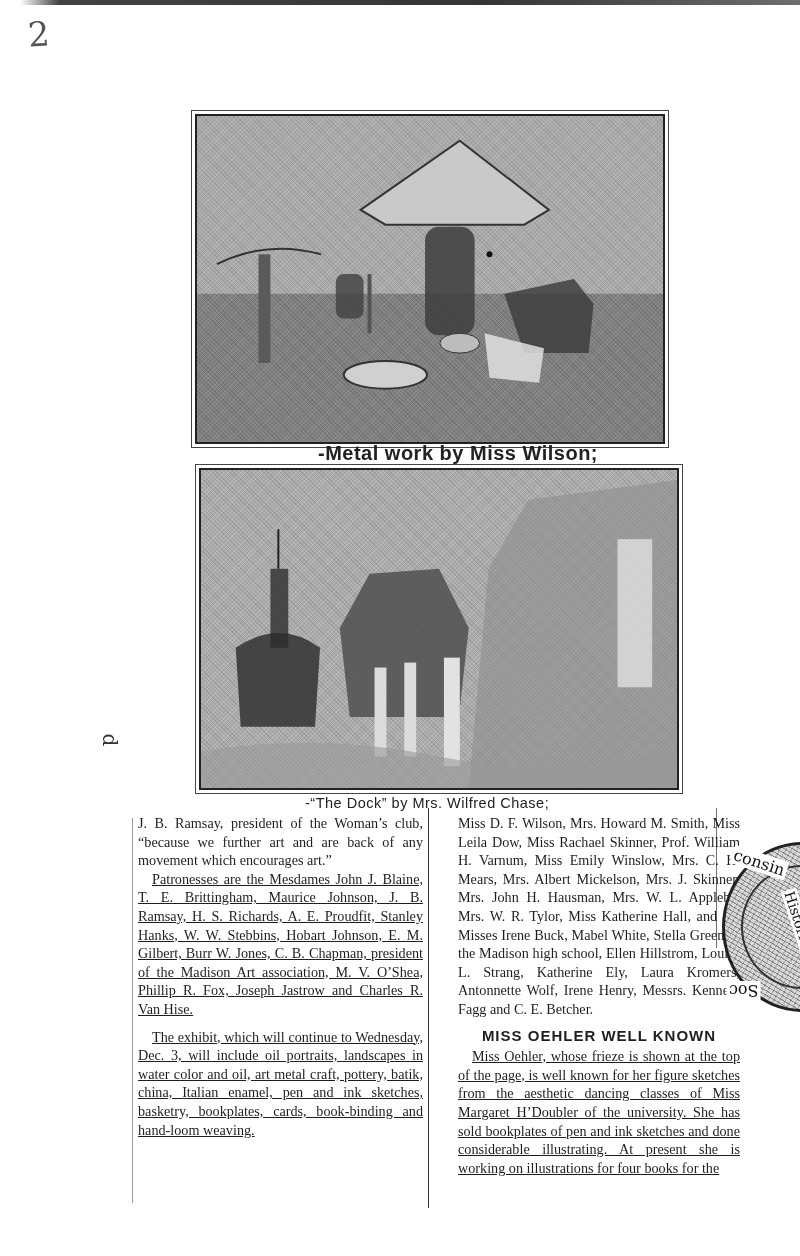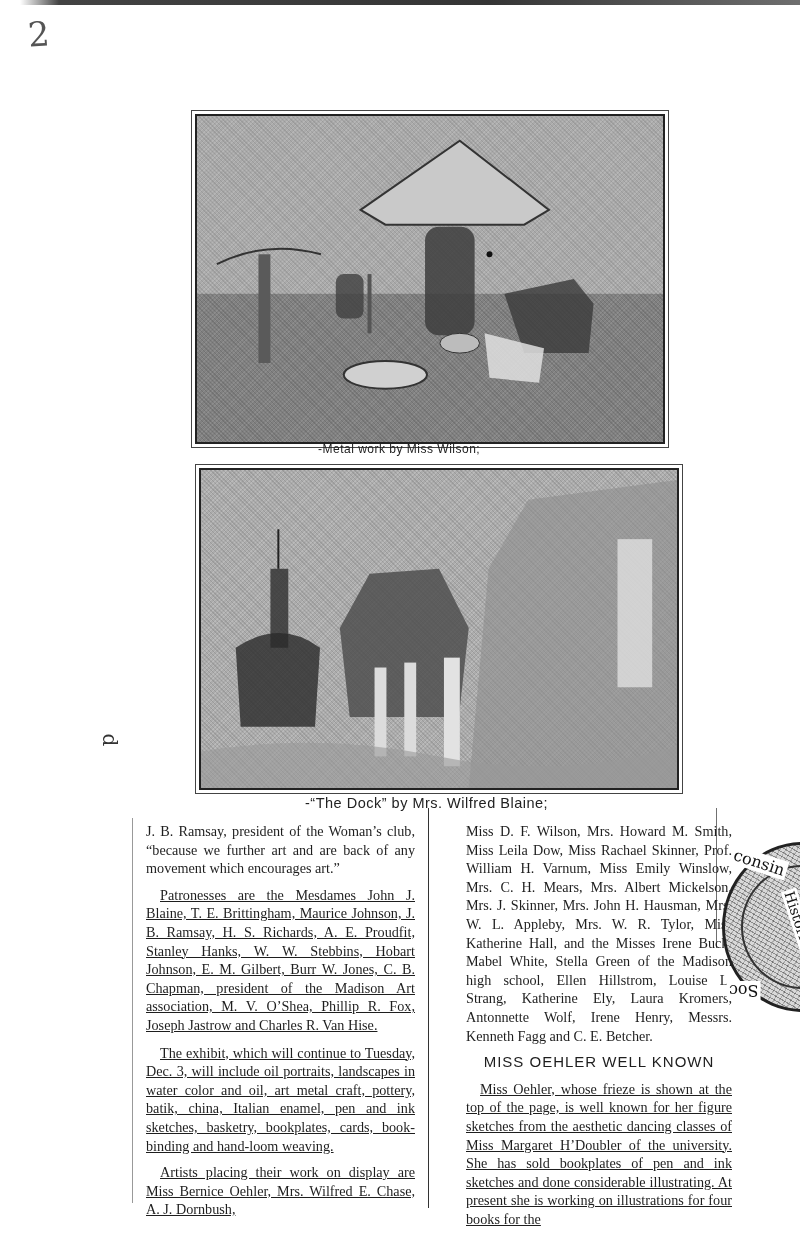--- a/index.html
+++ b/index.html
@@ -18,30 +18,30 @@
 
   .photo { position: absolute; border: 2px solid #222; box-sizing: border-box; overflow: hidden;
     background-color: #9a9a9a;
     background-image:
       repeating-linear-gradient(45deg, rgba(0,0,0,.22) 0 1px, transparent 1px 3px),
       repeating-linear-gradient(-45deg, rgba(255,255,255,.25) 0 1px, transparent 1px 3px);
     outline: 1px solid #444; outline-offset: 3px; }
   .photo svg { position: absolute; left: 0; top: 0; width: 100%; height: 100%; }
 
   .caption { position: absolute; font-family: "Liberation Sans", "DejaVu Sans", sans-serif;
-    font-size: 12px; font-weight: normal; color: #222; letter-spacing: .5px; white-space: nowrap; }
+    font-size: 20px; font-weight: bold; color: #222; letter-spacing: .5px; white-space: nowrap; }
   .caption.plain { font-weight: normal; }
 
   .col { position: absolute; font-size: 14.2px; line-height: 18.6px; text-align: justify;
     color: #1e1e1e; }
-  .col p { margin: 8px; }
+  .col p { margin: 0; }
   .col p.indent { text-indent: 14px; text-decoration: underline; }
   .col p + p.gap { margin-top: 9px; }
   .col-rule { position: absolute; width: 1px; background: #333; }
-  .head { font-family: "Liberation Sans", "DejaVu Sans", sans-serif; font-weight: normal;
+  .head { font-family: "Liberation Sans", "DejaVu Sans", sans-serif; font-weight: bold;
     font-size: 15px; letter-spacing: 1px; text-align: center; margin: 8px 0 2px 0; }
 
   .stamp { position: absolute; left: 722px; top: 842px; width: 160px; height: 170px;
     border-radius: 50%; border: 3px solid #222; box-sizing: border-box;
     background:
       repeating-linear-gradient(30deg, rgba(0,0,0,.35) 0 1px, transparent 1px 4px),
       repeating-linear-gradient(-60deg, rgba(0,0,0,.2) 0 1px, transparent 1px 5px), #d8d8d8; }
   .stamp-inner { position: absolute; left: 16px; top: 20px; right: 16px; bottom: 20px;
     border-radius: 50%; border: 2px solid #333; }
   .stamp-text { position: absolute; font-family: "DejaVu Serif", serif; font-size: 16px; color: #111;
@@ -81,31 +81,30 @@
     <line x1="78" y1="60" x2="78" y2="100" stroke="#222" stroke-width="2"></line>
     <path d="M35 180 Q80 150 120 180 L115 260 L40 260 Z" fill="#2a2a2a" opacity=".8"></path>
     <polygon points="140,160 170,105 240,100 270,160 260,250 150,250" fill="#4a4a4a" opacity=".8"></polygon>
     <rect x="175" y="200" width="12" height="90" fill="#dcdcdc"></rect>
     <rect x="205" y="195" width="12" height="95" fill="#dcdcdc"></rect>
     <rect x="245" y="190" width="16" height="110" fill="#e2e2e2"></rect>
     <rect x="420" y="70" width="35" height="150" fill="#e0e0e0" opacity=".8"></rect>
     <path d="M0 285 Q120 265 240 290 T480 280 L480 322 L0 322 Z" fill="#9a9a9a" opacity=".6"></path>
   </svg>
 </div>
-<div class="caption plain" style="left:305px; top:795px; font-size:14.5px;">-“The Dock” by Mrs. Wilfred Blaine;</div>
+<div class="caption plain" style="left:305px; top:795px; font-size:14.5px;">-“The Dock” by Mrs. Wilfred Chase;</div>
 
 <div class="col-rule" style="left:132px; top:818px; height:385px; background:#555; opacity:.6;"></div>
 <div class="col-rule" style="left:428px; top:808px; height:400px;"></div>
 <div class="col-rule" style="left:716px; top:808px; height:140px; opacity:.7;"></div>
 
 <div class="col" style="left:138px; top:814px; width:285px;">
   <p>J. B. Ramsay, president of the Woman’s club, “because we further art and are back of any movement which encourages art.”</p>
   <p class="indent">Patronesses are the Mesdames John J. Blaine, T. E. Brittingham, Maurice Johnson, J. B. Ramsay, H. S. Richards, A. E. Proudfit, Stanley Hanks, W. W. Stebbins, Hobart Johnson, E. M. Gilbert, Burr W. Jones, C. B. Chapman, president of the Madison Art association, M. V. O’Shea, Phillip R. Fox, Joseph Jastrow and Charles R. Van Hise.</p>
-  <p class="indent gap">The exhibit, which will continue to Tuesday, Dec. 3, will include oil portraits, landscapes in water color and oil, art metal craft, pottery, batik, china, Italian enamel, pen and ink sketches, basketry, bookplates, cards, book-binding and hand-loom weaving.</p>
-  <p class="indent">Artists placing their work on display are Miss Bernice Oehler, Mrs. Wilfred E. Chase, A. J. Dornbush,</p>
+  <p class="indent gap">The exhibit, which will continue to Wednesday, Dec. 3, will include oil portraits, landscapes in water color and oil, art metal craft, pottery, batik, china, Italian enamel, pen and ink sketches, basketry, bookplates, cards, book-binding and hand-loom weaving.</p>
 </div>
 
 <div class="col" style="left:458px; top:814px; width:282px;">
   <p>Miss D. F. Wilson, Mrs. Howard M. Smith, Miss Leila Dow, Miss Rachael Skinner, Prof. William H. Varnum, Miss Emily Winslow, Mrs. C. H. Mears, Mrs. Albert Mickelson, Mrs. J. Skinner, Mrs. John H. Hausman, Mrs. W. L. Appleby, Mrs. W. R. Tylor, Miss Katherine Hall, and the Misses Irene Buck, Mabel White, Stella Green of the Madison high school, Ellen Hillstrom, Louise L. Strang, Katherine Ely, Laura Kromers, Antonnette Wolf, Irene Henry, Messrs. Kenneth Fagg and C. E. Betcher.</p>
   <div class="head">MISS OEHLER WELL KNOWN</div>
   <p class="indent">Miss Oehler, whose frieze is shown at the top of the page, is well known for her figure sketches from the aesthetic dancing classes of Miss Margaret H’Doubler of the university. She has sold bookplates of pen and ink sketches and done considerable illustrating. At present she is working on illustrations for four books for the</p>
 </div>
 
 <div class="stamp">
   <div class="stamp-inner"></div>

